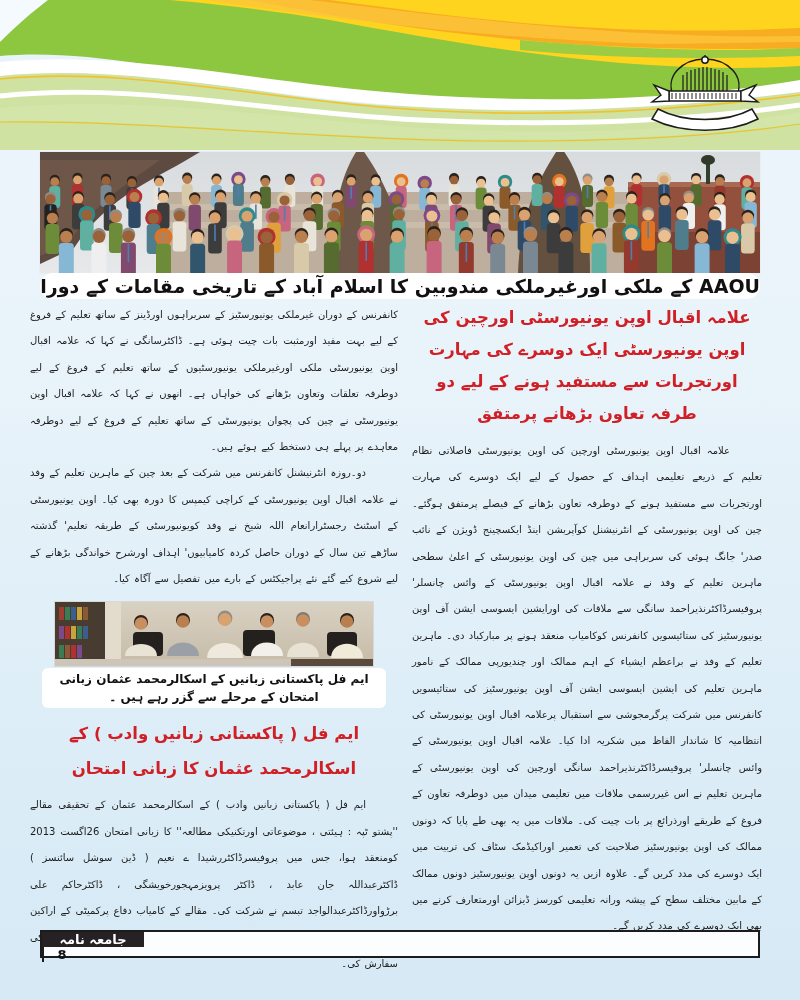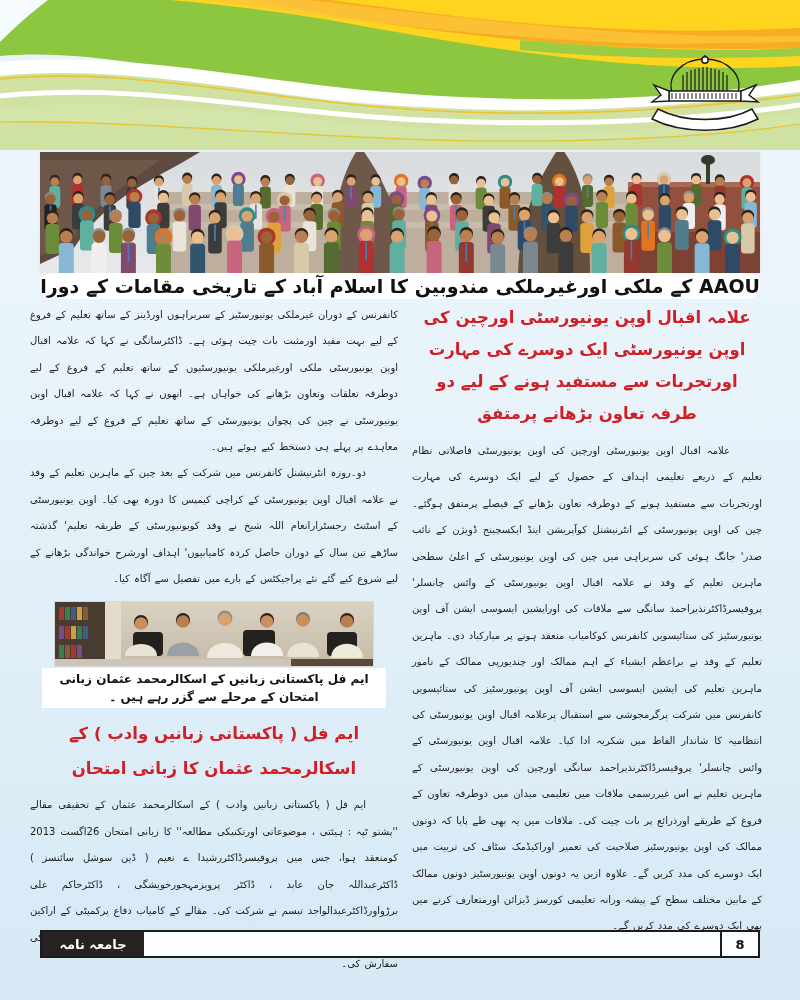--- a/index.html
+++ b/index.html
@@ -30,26 +30,26 @@
     text-align:center;padding:0 6px;
   }
   .red-h2{
     margin:8px 0 6px 0;color:#d11f26;font-weight:700;font-size:16.5px;line-height:35px;
     text-align:center;padding:0 14px;
   }
   .photo2wrap{margin:10px 0 0 0;text-align:center;}
   .photo2{display:block;margin:0 auto;width:318px;height:64px;outline:1px solid #d8d8d8;background:#d6cdbf;}
   .cap2{
     background:#fff;margin:2px 12px 0 12px;padding:2px 0;text-align:center;
-    font-size:12px;font-weight:700;color:#111;line-height:18px;
+    font-size:12px;font-weight:700;color:#111;line-height:18px;border-radius:6px;
   }
   
   .footer{
     position:absolute;left:40px;top:930px;width:720px;height:28px;background:#fcfdfe;
-    border:2px solid #1c1c1c;box-sizing:border-box;display:flex;direction:ltr;align-items:stretch;
+    border:2px solid #1c1c1c;box-sizing:border-box;display:flex;direction:ltr;align-items:stretch;flex-direction:column;
   }
   .footer .ftitle{
     width:102px;background:#262223;color:#fff;display:flex;align-items:center;justify-content:center;
     font-size:13px;font-weight:700;direction:rtl;
   }
   .footer .fspacer{flex:1;}
   .footer .fpage{
     width:36px;border-left:2px solid #1c1c1c;display:flex;align-items:center;justify-content:center;
     font-size:13px;font-weight:700;color:#111;
   }

